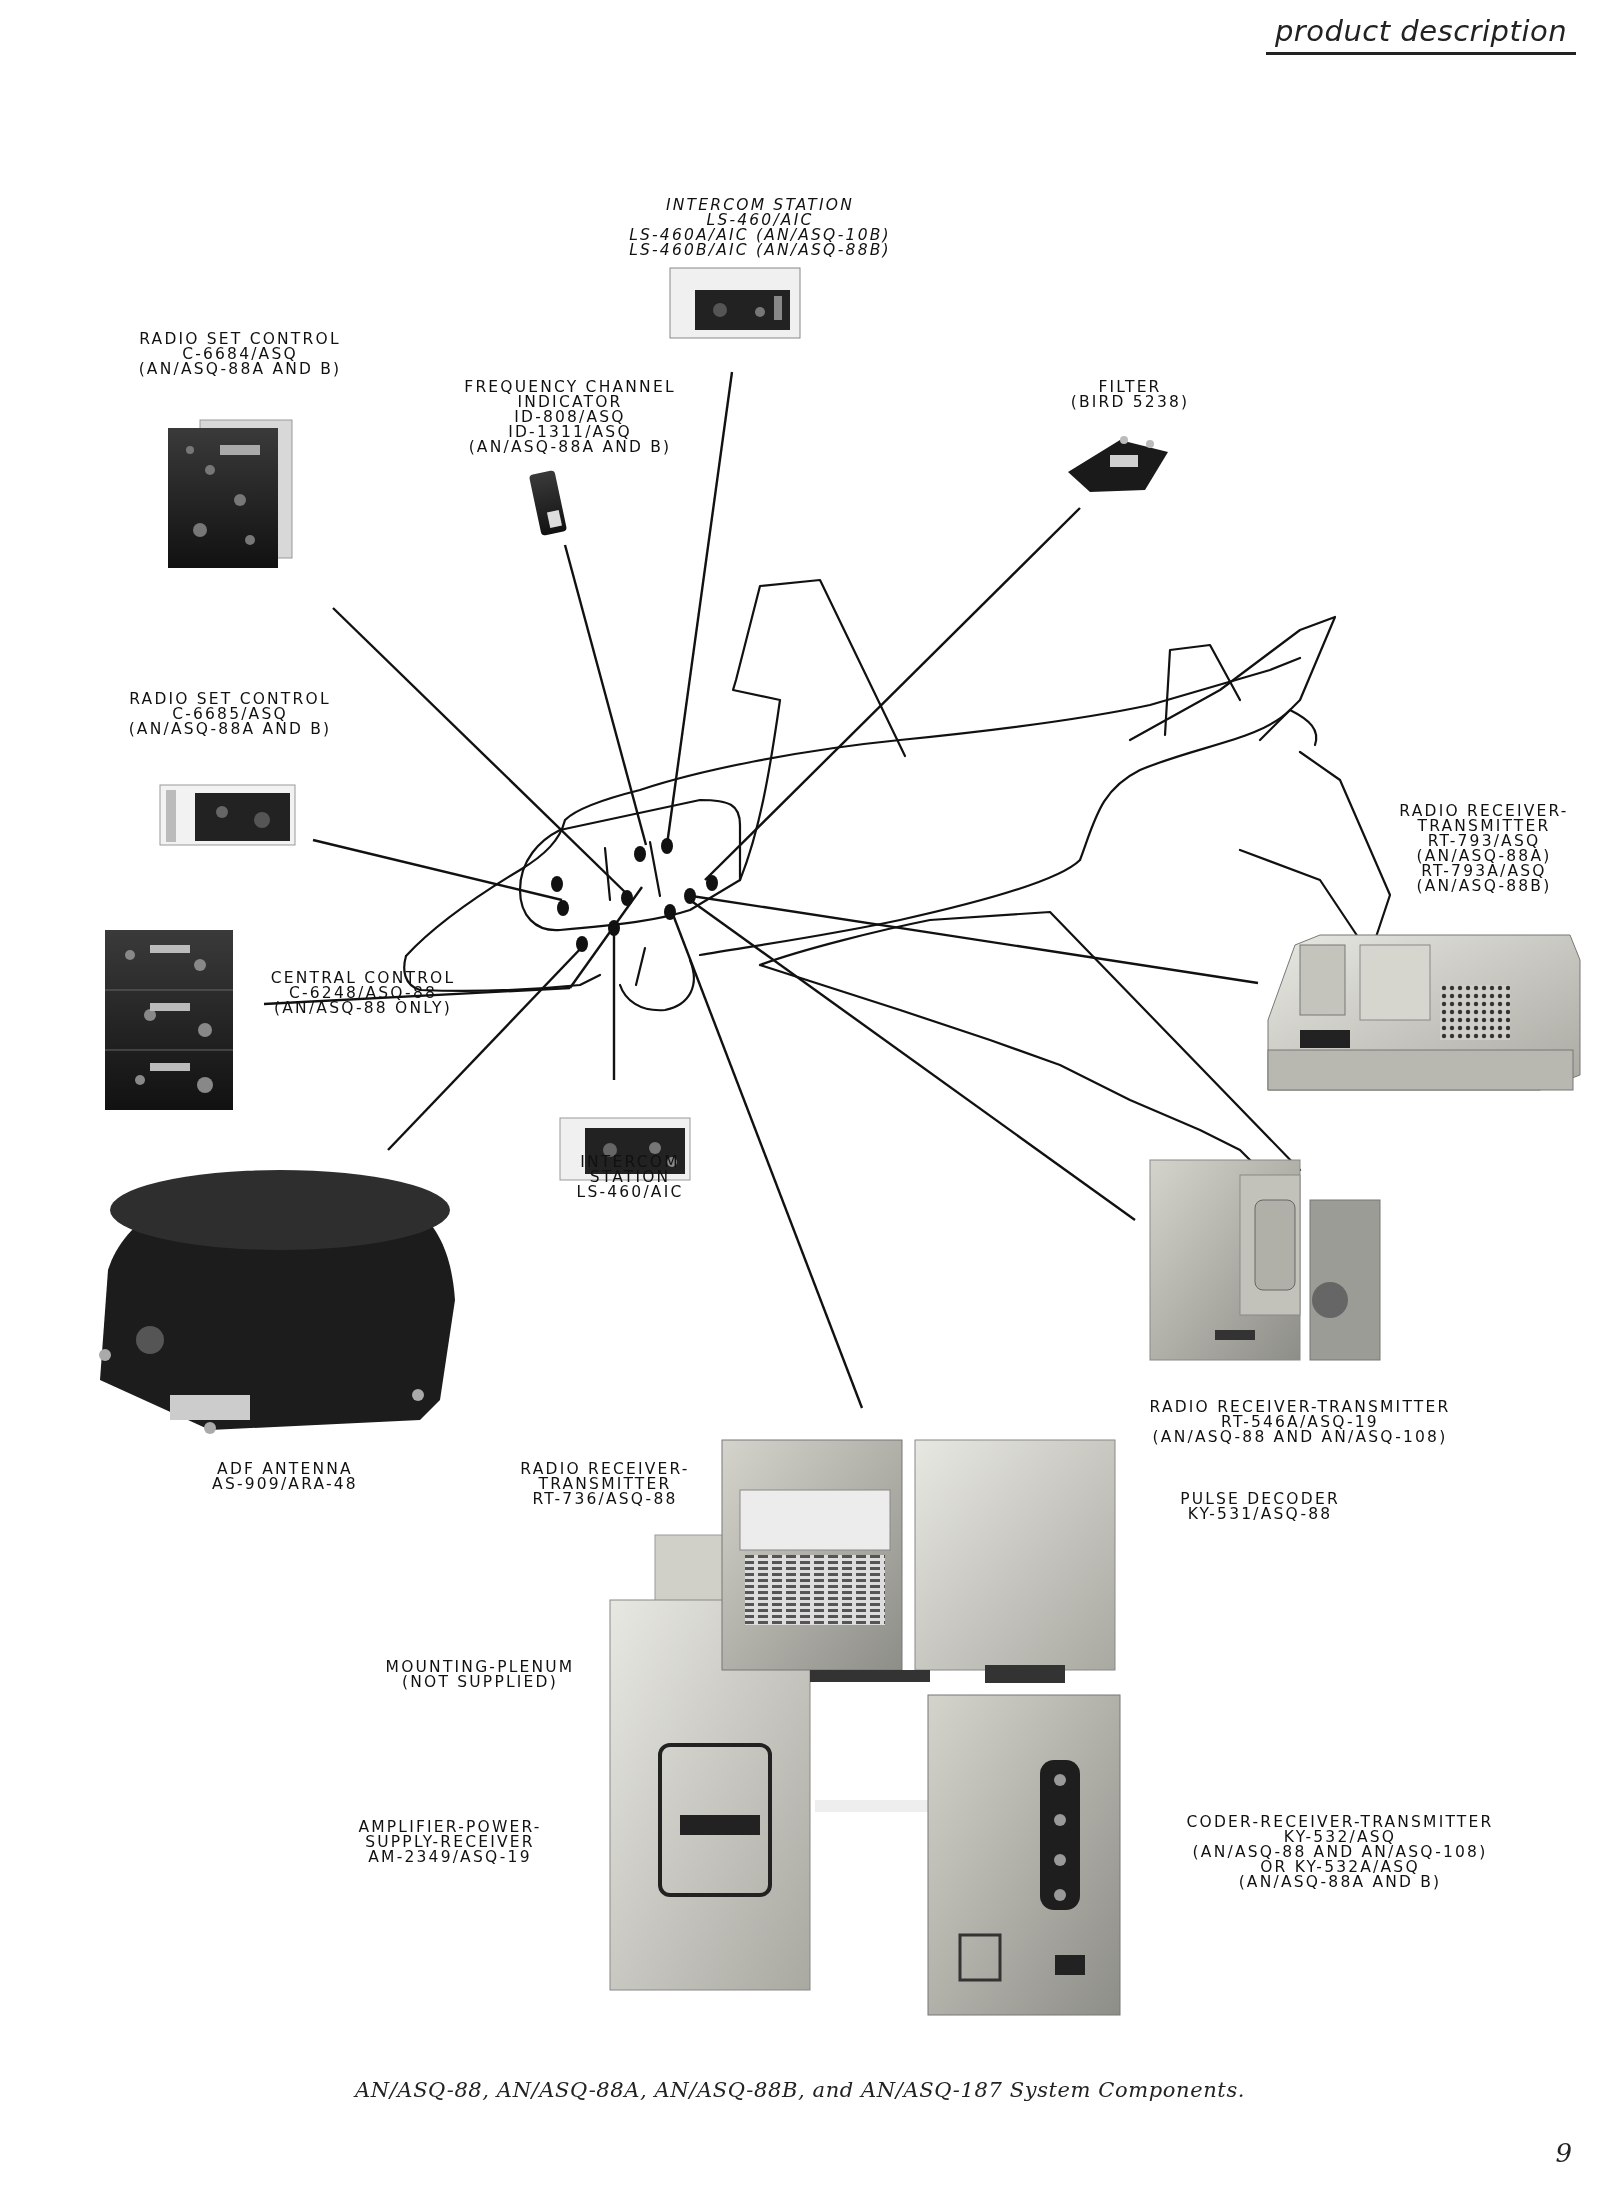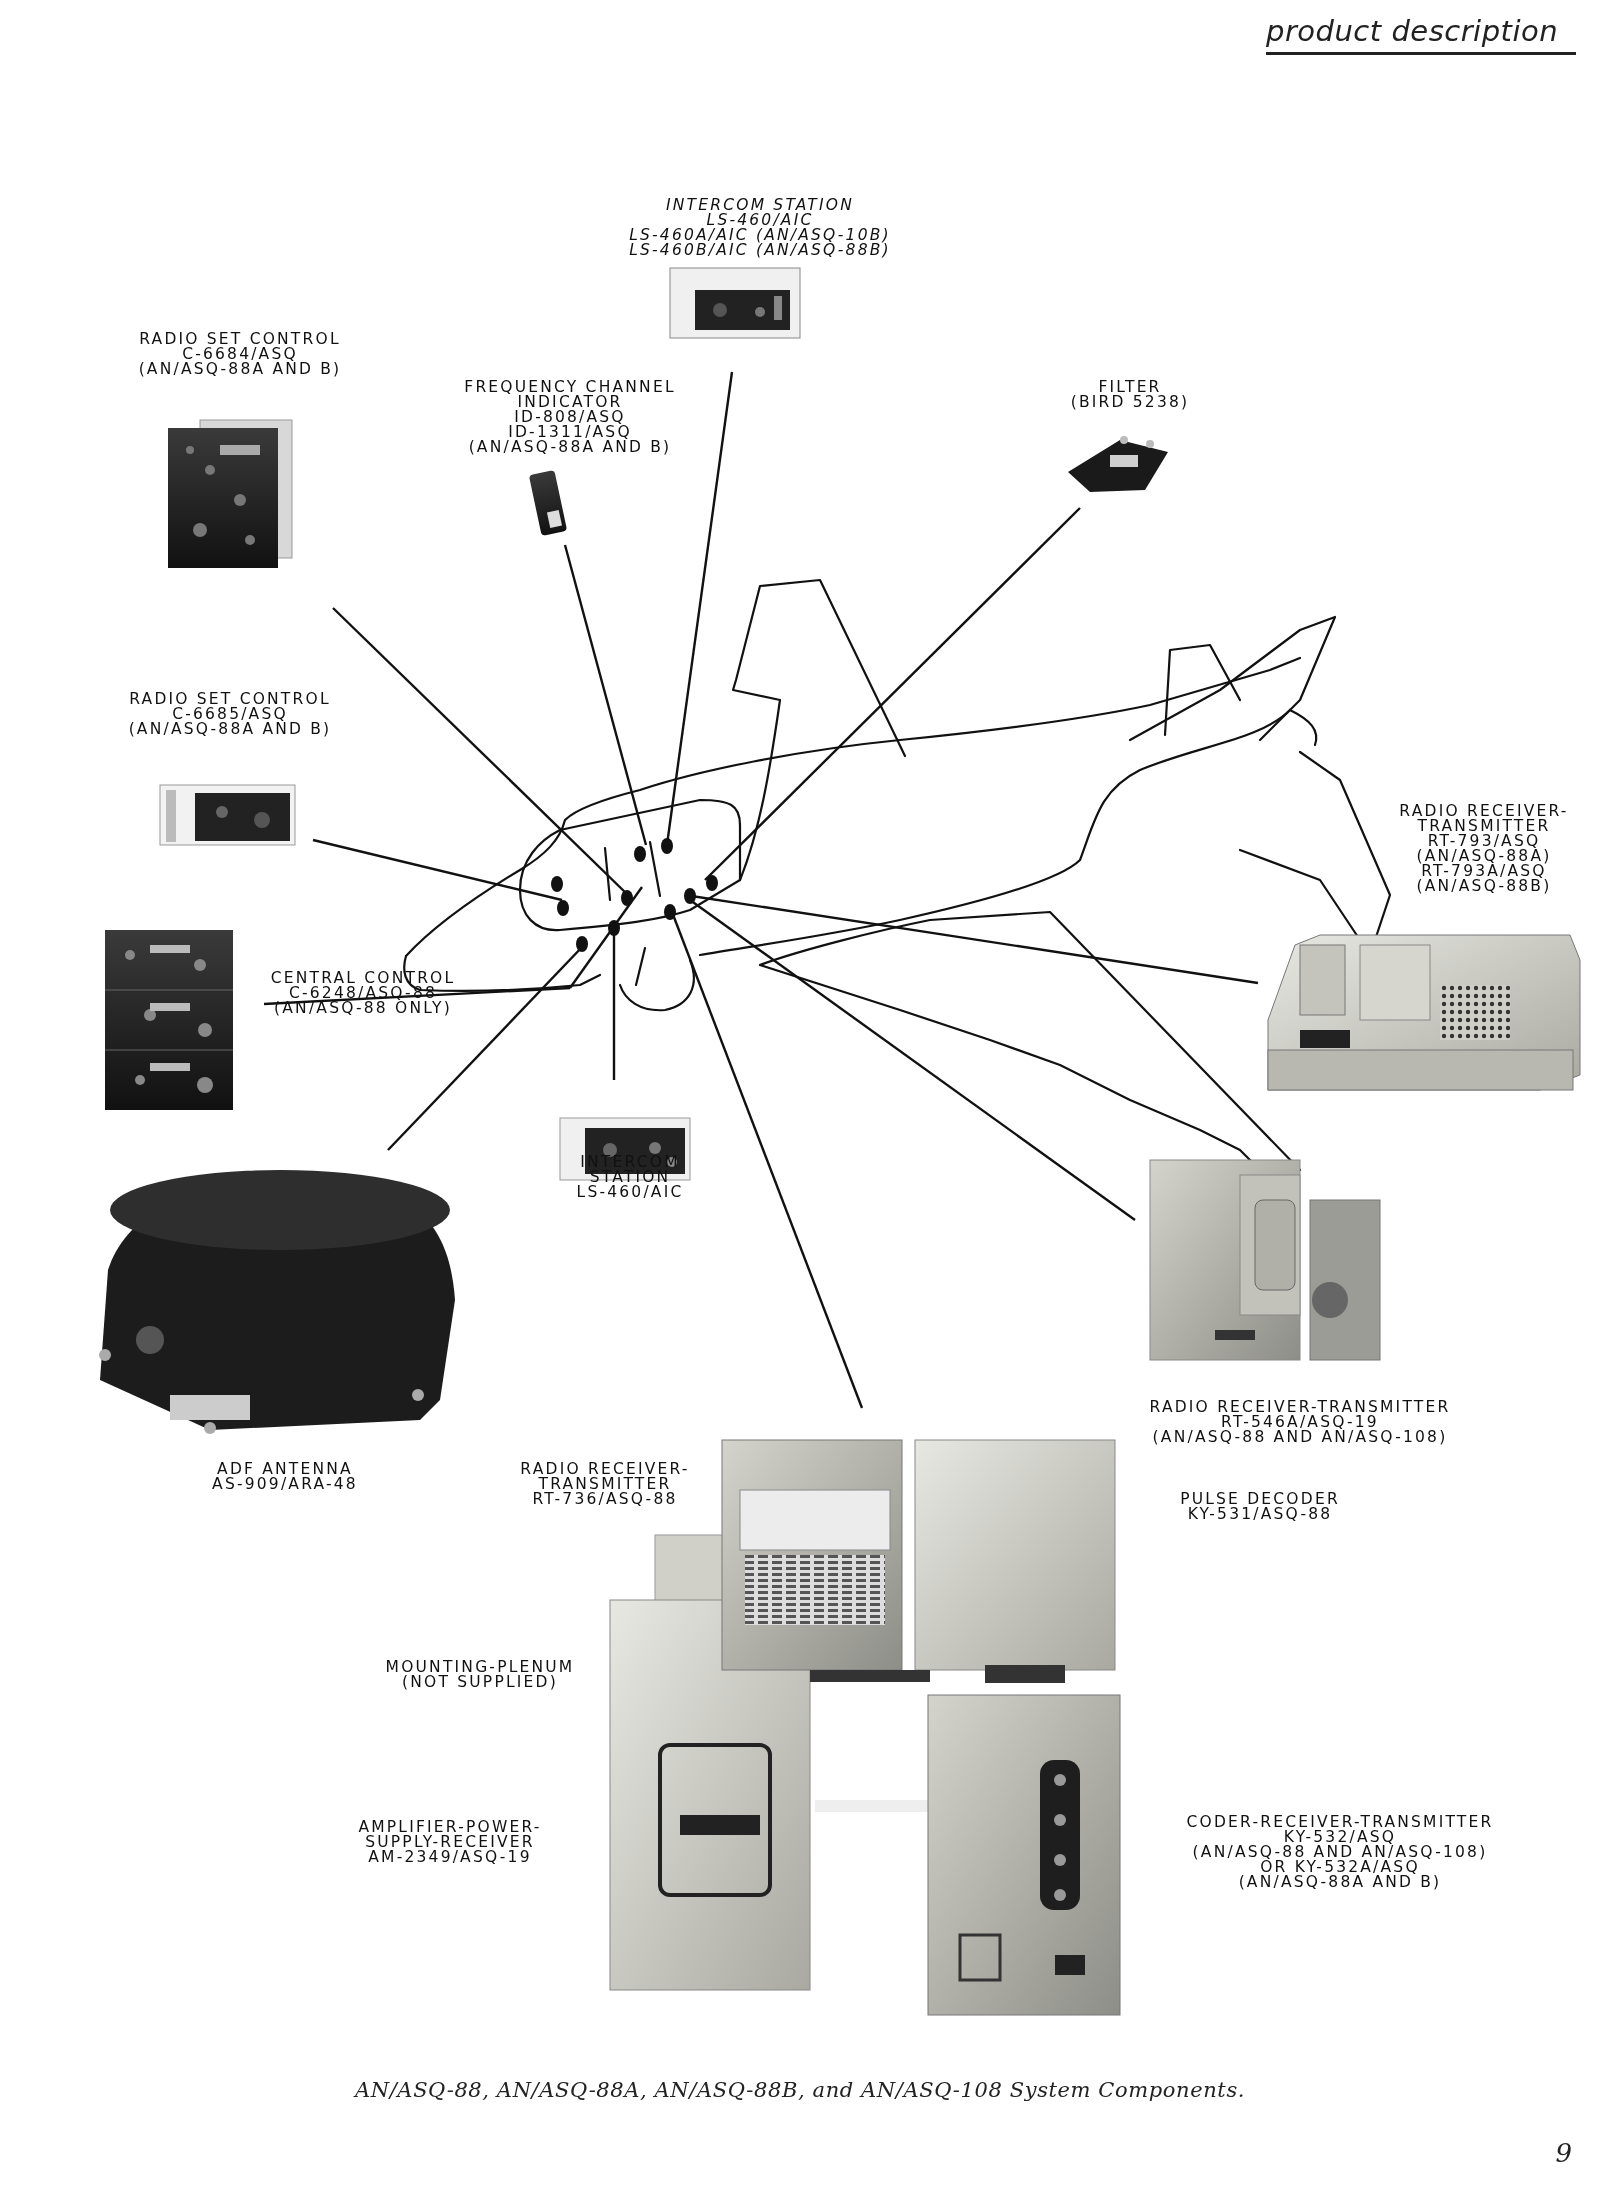--- a/index.html
+++ b/index.html
@@ -1,17 +1,17 @@
 <!DOCTYPE html>
 <html><head>
   <meta charset="utf-8">
   <style>
     html, body { margin: 0; padding: 0; background: #ffffff; }
     body { width: 1600px; height: 2190px; position: relative; overflow: hidden; font-family: "DejaVu Sans", sans-serif; color: #1a1a1a; }
-    .page-header { position: absolute; top: 14px; right: 24px; width: 310px; text-align: left; }
+    .page-header { position: absolute; top: 14px; right: 24px; width: 310px; text-align: center; }
     .page-header .title { font-family: "DejaVu Sans", sans-serif; font-style: italic; font-size: 29px; letter-spacing: 0.5px; color: #222; font-weight: 300; }
     .page-header .rule { height: 3px; background: #222; margin-top: 4px; }
     svg.diagram { position: absolute; left: 0; top: 0; width: 1600px; height: 2190px; }
     .label { position: absolute; text-align: center; font-family: "DejaVu Sans", sans-serif; font-size: 15.5px; line-height: 15px; letter-spacing: 2.2px; color: #111; text-transform: uppercase; }
     .label div { white-space: nowrap; }
     .caption { position: absolute; top: 2078px; left: 0; width: 1600px; text-align: center; font-family: "DejaVu Serif", serif; font-style: italic; font-size: 21px; letter-spacing: 0.6px; color: #222; }
     .page-number { position: absolute; top: 2138px; right: 28px; font-family: "DejaVu Serif", serif; font-style: italic; font-size: 26px; color: #222; }
   </style>
 </head>
 <body>
@@ -304,14 +304,14 @@
 </div>
 
 <div class="label" style="left:1130px; top:1815px; width:420px;">
   <div>CODER-RECEIVER-TRANSMITTER</div>
   <div>KY-532/ASQ</div>
   <div>(AN/ASQ-88 AND AN/ASQ-108)</div>
   <div>OR KY-532A/ASQ</div>
   <div>(AN/ASQ-88A AND B)</div>
 </div>
 
-<div class="caption">AN/ASQ-88, AN/ASQ-88A, AN/ASQ-88B, and AN/ASQ-108 System Components.</div>
+<div class="caption">AN/ASQ-88, AN/ASQ-88A, AN/ASQ-88B, and AN/ASQ-187 System Components.</div>
 <div class="page-number">9</div>
 
 </body></html>

